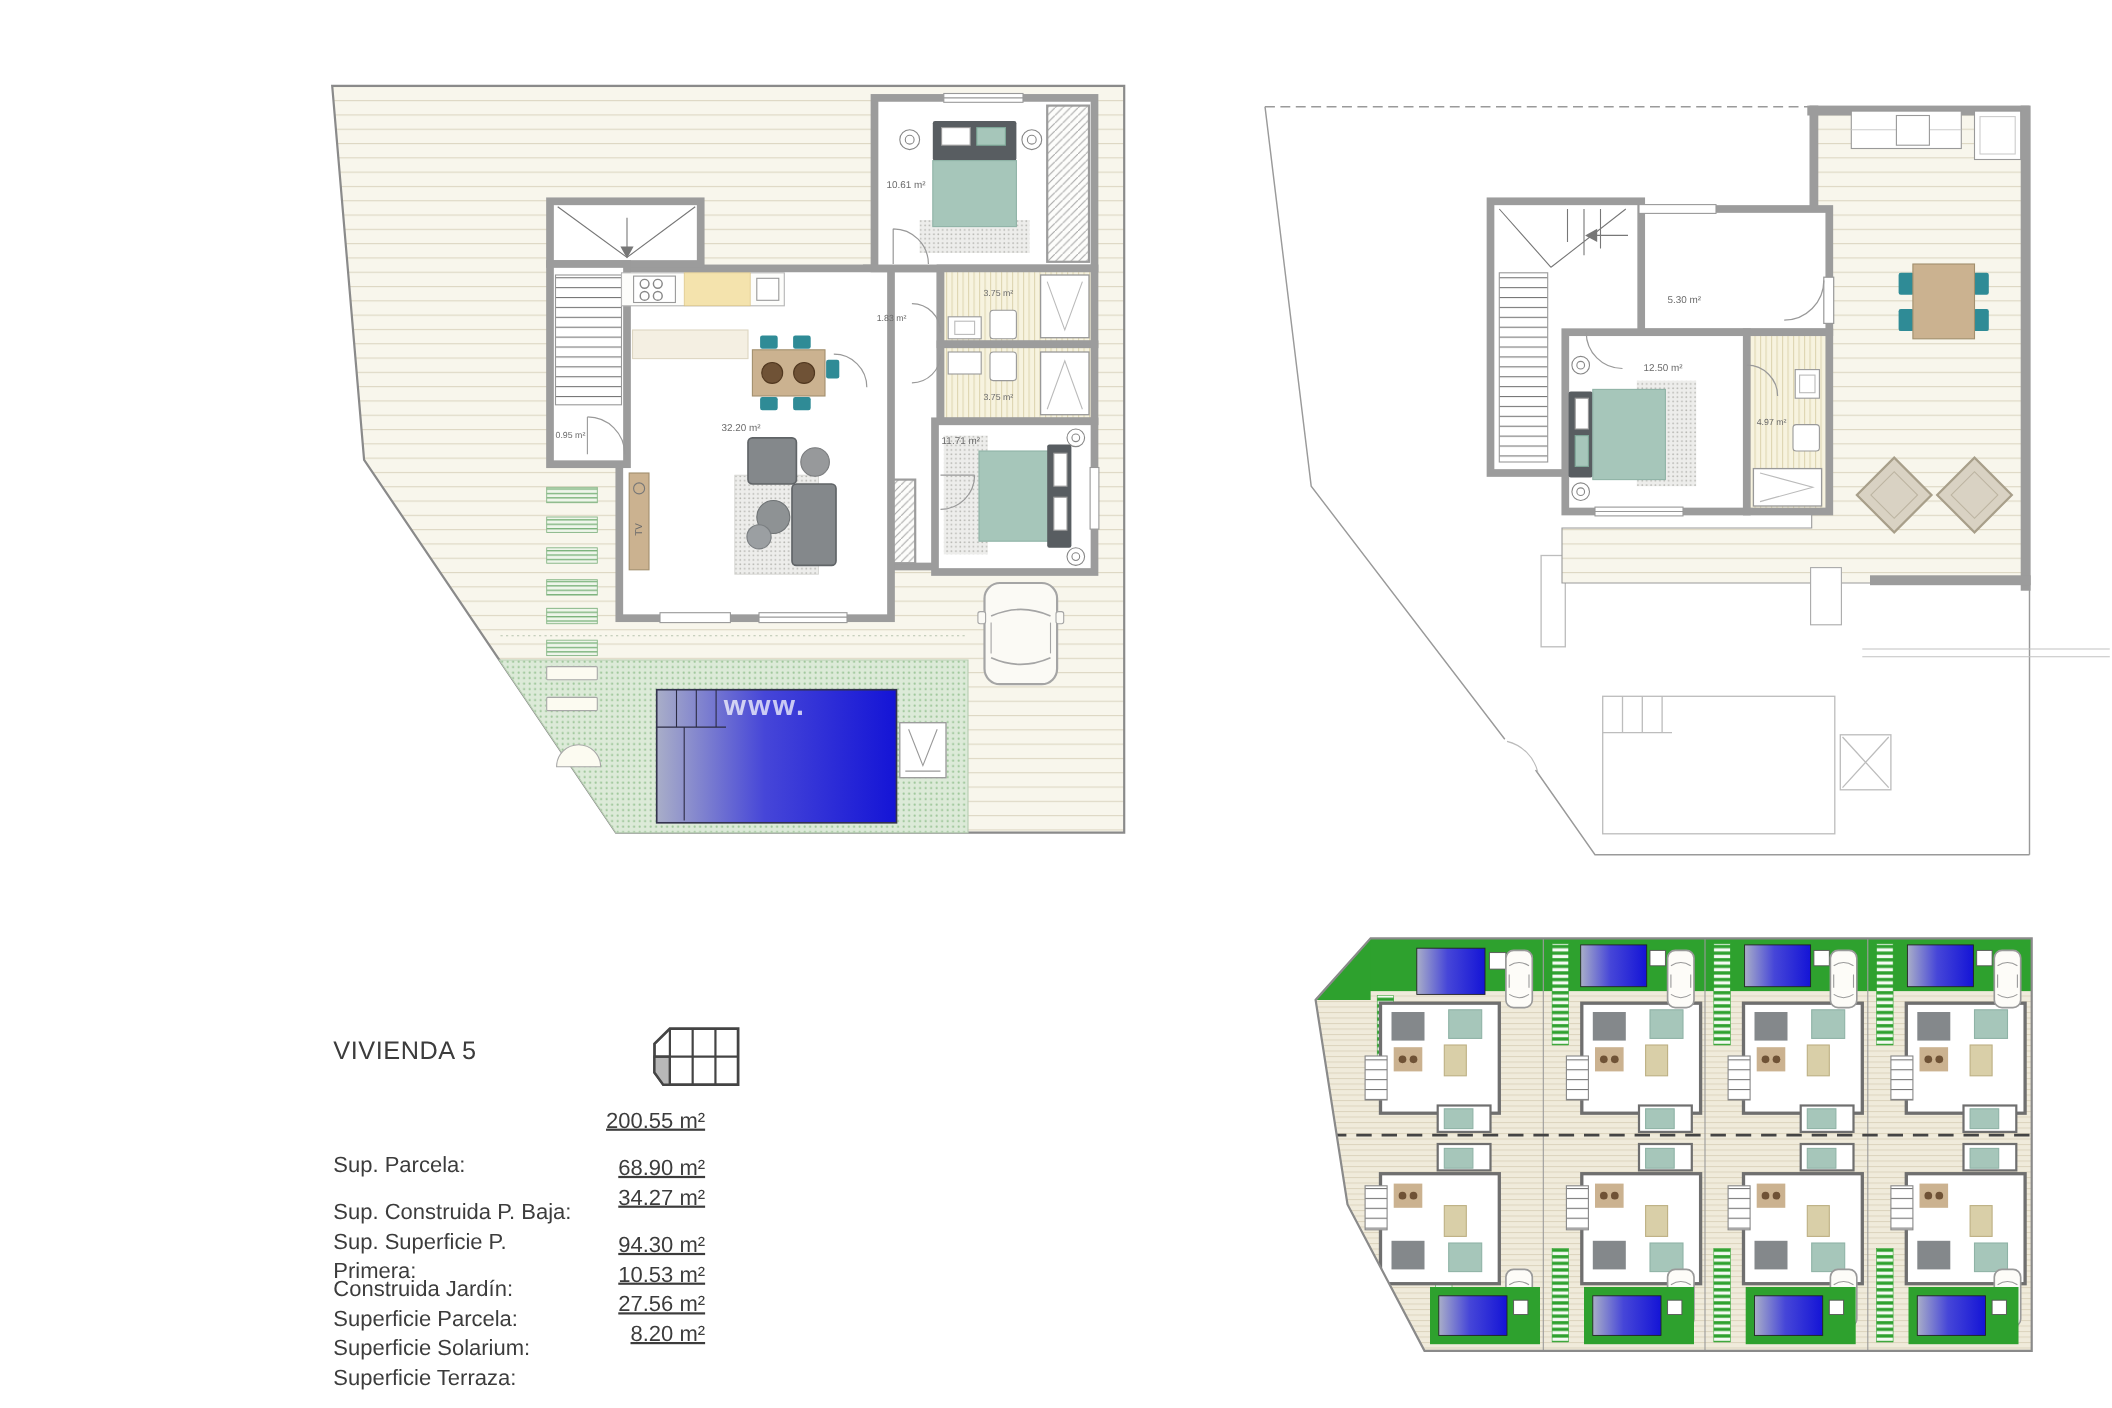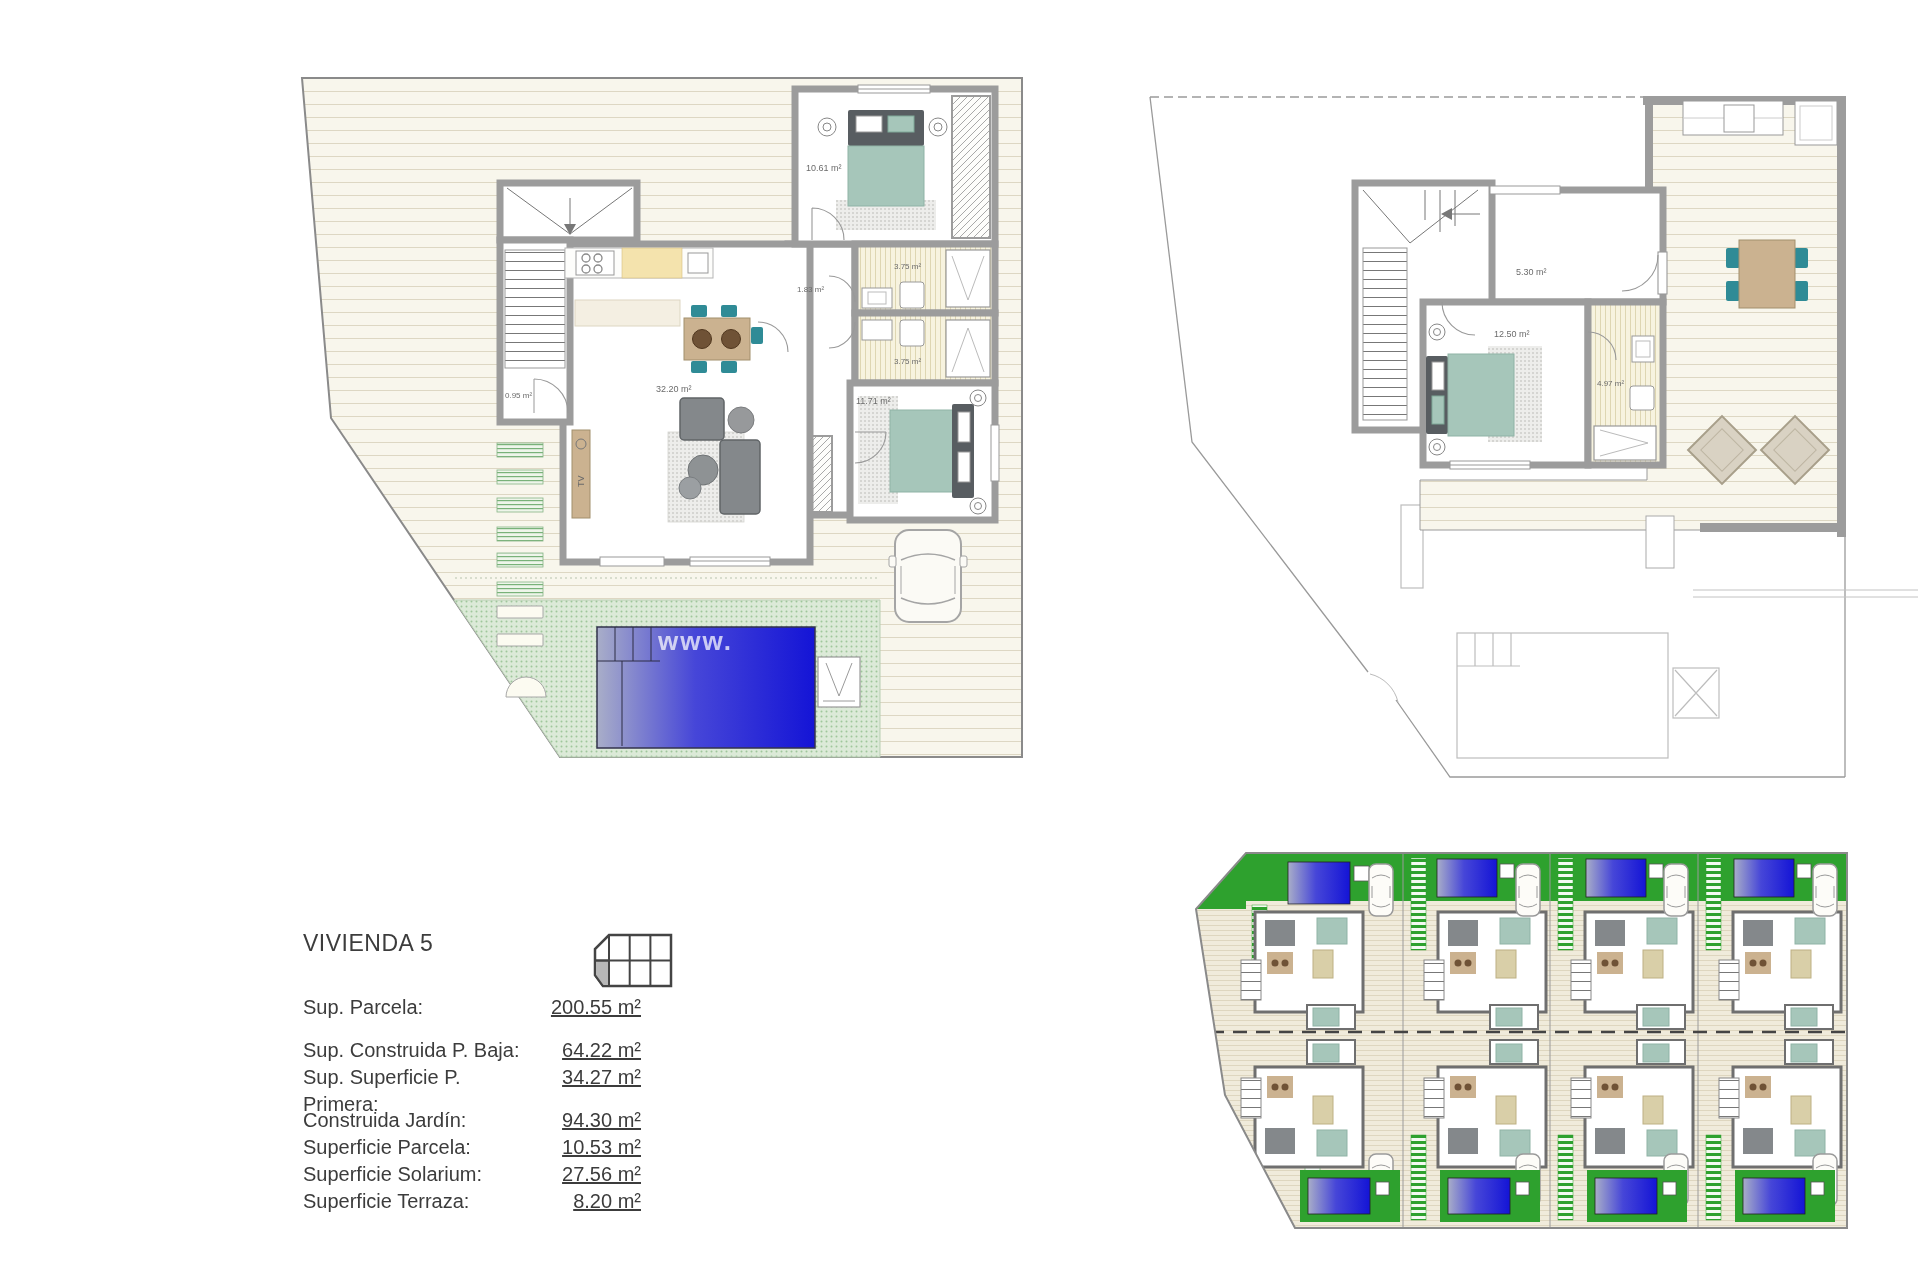--- a/index.html
+++ b/index.html
@@ -1,23 +1,23 @@
 <!DOCTYPE html>
 <html><head>
 <meta charset="utf-8">
 <style>
   html,body{margin:0;padding:0;background:#fff;}
   #sheet{position:relative;width:1920px;height:1280px;background:#ffffff;overflow:hidden;
          font-family:"Liberation Sans", sans-serif;}
   #drawing{position:absolute;left:0;top:0;}
   .planlabel{font-family:"Liberation Sans", sans-serif;fill:#6b6b6b;}
   #info-panel{position:absolute;left:303px;top:928px;width:338px;color:#3c3c3c;}
-  #info-title{font-size:23px;line-height:30px;margin:0 0 36px 0;font-weight:400;letter-spacing:.5px;}
+  #info-title{font-size:23px;line-height:30px;margin:12px 0 36px 0;font-weight:400;letter-spacing:.5px;}
   .inforow{display:flex;height:27px;font-size:20px;line-height:27px;}
-  .inforow .lab{flex:1;}
+  .inforow .lab{flex:1;margin-top:40px;}
   .inforow .val{width:110px;text-align:right;text-decoration:underline;}
   .gap{height:16px;}
   #locator{position:absolute;left:592px;top:932px;}
   #watermark{position:absolute;left:658px;top:626px;font-size:26px;font-weight:600;
              color:rgba(255,255,255,0.72);letter-spacing:2px;}
 </style>
 </head>
 <body>
 
 <div id="sheet">
@@ -516,21 +516,21 @@
 
 <div id="info-panel">
   <h1 id="info-title">VIVIENDA 5</h1>
   <div class="inforow">
     <span class="lab">Sup. Parcela:</span>
     <span class="val">200.55 m²</span>
   </div>
   <div class="gap"></div>
   <div class="inforow">
     <span class="lab">Sup. Construida P. Baja:</span>
-    <span class="val">64.22 m²</span>
+    <span class="val">68.90 m²</span>
   </div>
   <div class="inforow">
     <span class="lab">Sup. Superficie P. Primera:</span>
     <span class="val">34.27 m²</span>
   </div>
   <div class="gap"></div>
   <div class="inforow">
     <span class="lab">Construida Jardín:</span>
     <span class="val">94.30 m²</span>
   </div>

